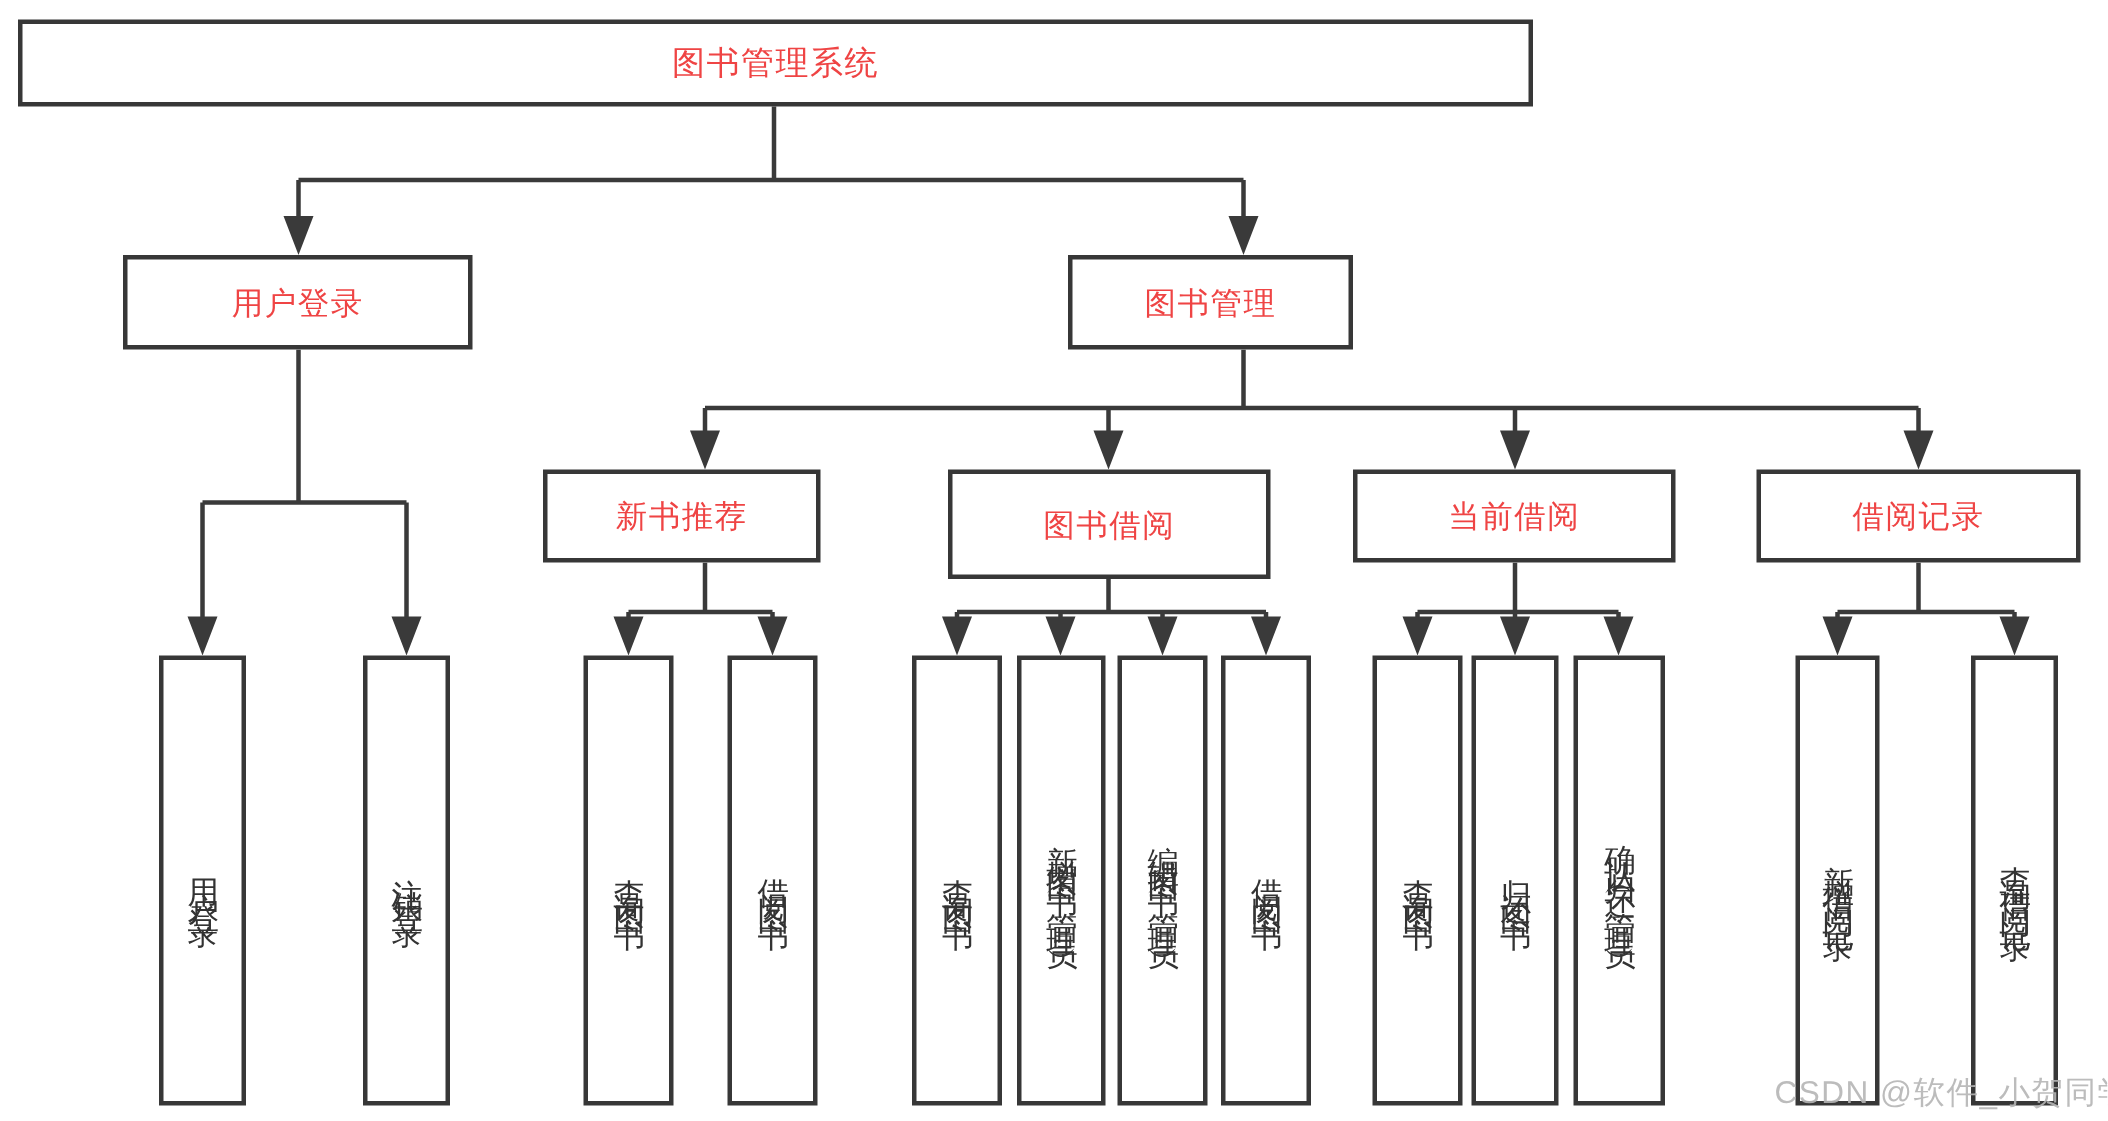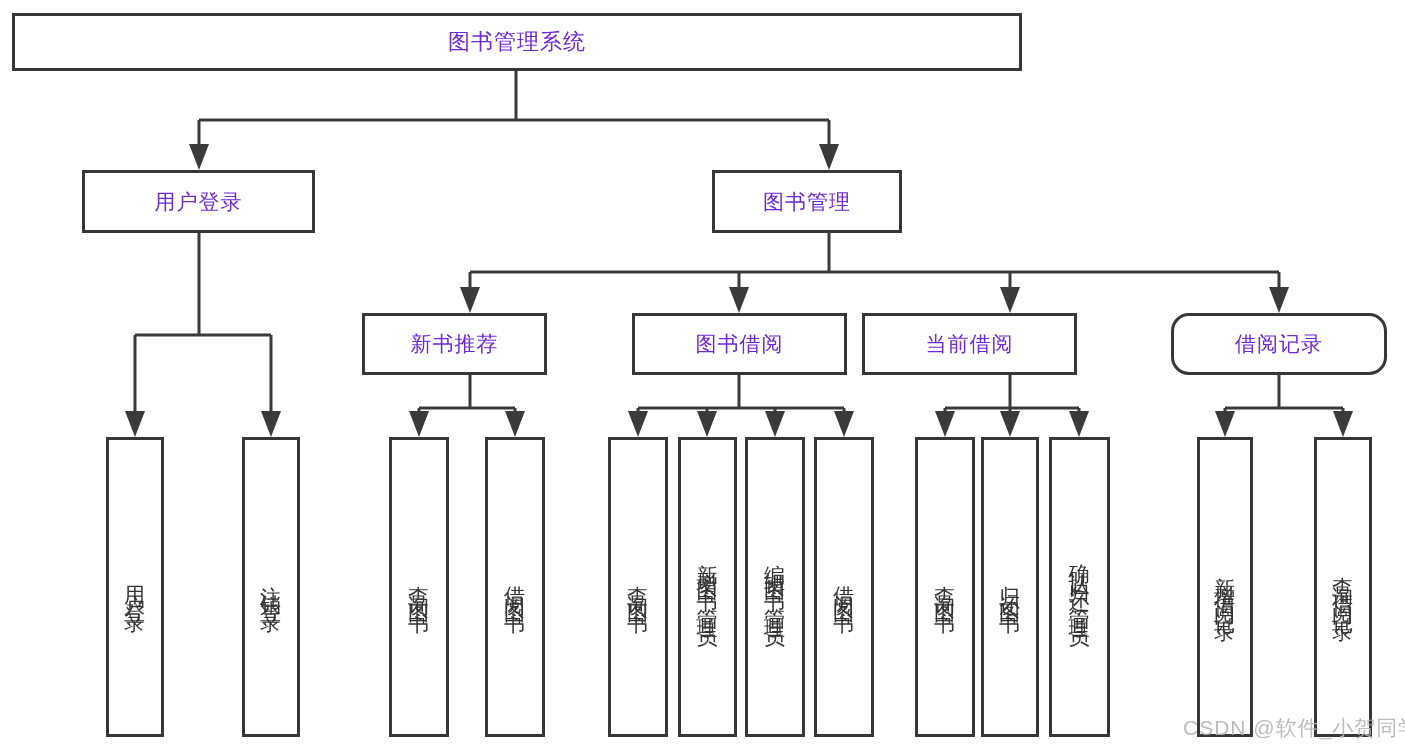--- a/index.html
+++ b/index.html
@@ -27,21 +27,21 @@
   .node {
     position: absolute;
     box-sizing: border-box;
     border: 3px solid #373737;
     background: #ffffff;
     display: flex;
     align-items: center;
     justify-content: center;
     font-size: 21px;
     letter-spacing: 1px;
-    color: #6d28d9;
+    color: #ef4444;
     text-align: center;
     white-space: nowrap;
   }
   .node.root { font-size: 22px; }
   .leaf {
     position: absolute;
     top: 437px;
     height: 300px;
     box-sizing: border-box;
     border: 3px solid #373737;
@@ -66,23 +66,23 @@
     letter-spacing: 1px;
     white-space: nowrap;
     z-index: 10;
   }
 
   
   .n-root        { left: 12px;   top: 13px;  width: 1010px; height: 58px; }
   .n-user-login  { left: 82px;   top: 170px; width: 233px;  height: 63px; }
   .n-book-mgmt   { left: 712px;  top: 170px; width: 190px;  height: 63px; }
   .n-new-books   { left: 362px;  top: 313px; width: 185px;  height: 62px; }
-  .n-book-borrow { left: 632px;  top: 313px; width: 215px;  height: 62px; }
-  .n-cur-borrow  { left: 862px;  top: 313px; width: 215px;  height: 62px; }
-  .n-records     { left: 1171px; top: 313px; width: 216px;  height: 62px; border-radius: 18px; }
+  .n-book-borrow { left: 632px;  top: 313px; width: 215px;  height: 73px; }
+  .n-cur-borrow  { left: 902px;  top: 313px; width: 215px;  height: 62px; }
+  .n-records     { left: 1171px; top: 313px; width: 216px;  height: 62px; }
 
   .l-1  { left: 106px;  width: 58px; }
   .l-2  { left: 242px;  width: 58px; }
   .l-3  { left: 389px;  width: 60px; }
   .l-4  { left: 485px;  width: 60px; }
   .l-5  { left: 608px;  width: 60px; }
   .l-6  { left: 678px;  width: 59px; }
   .l-7  { left: 745px;  width: 60px; }
   .l-8  { left: 814px;  width: 60px; }
   .l-9  { left: 915px;  width: 60px; }

